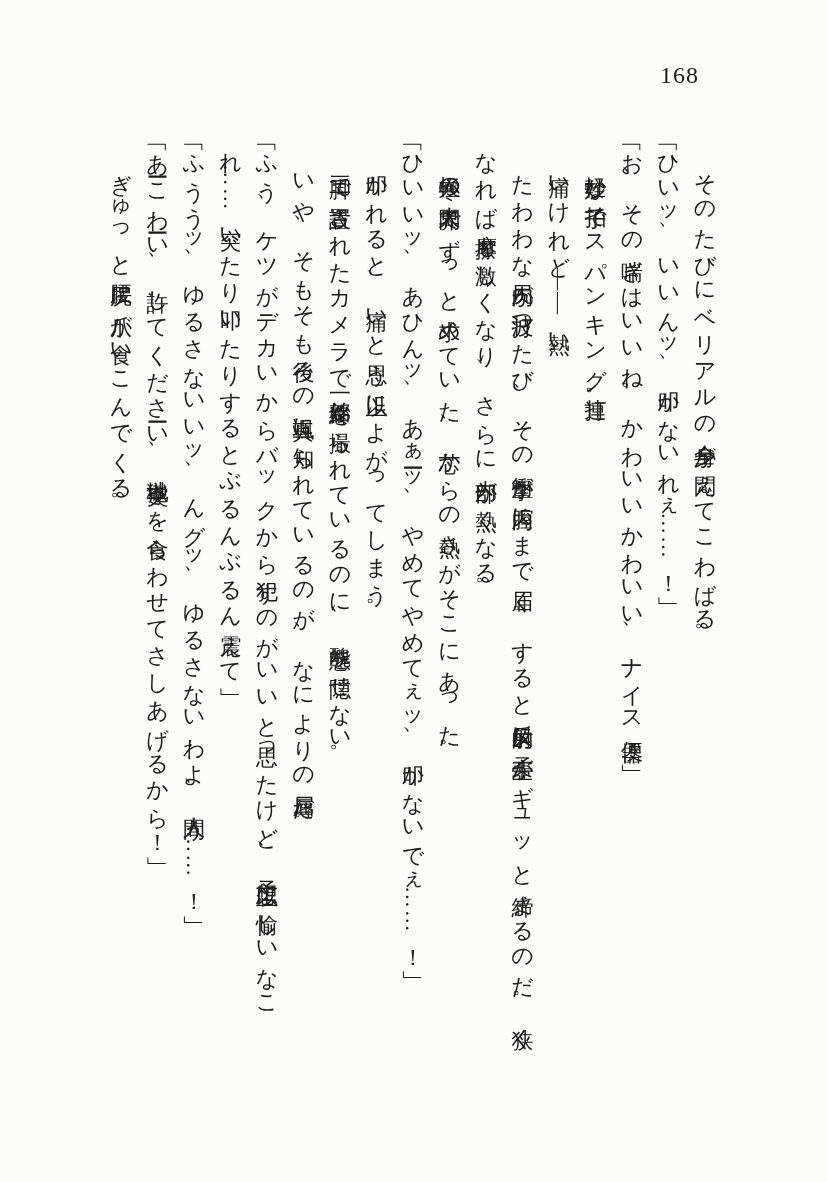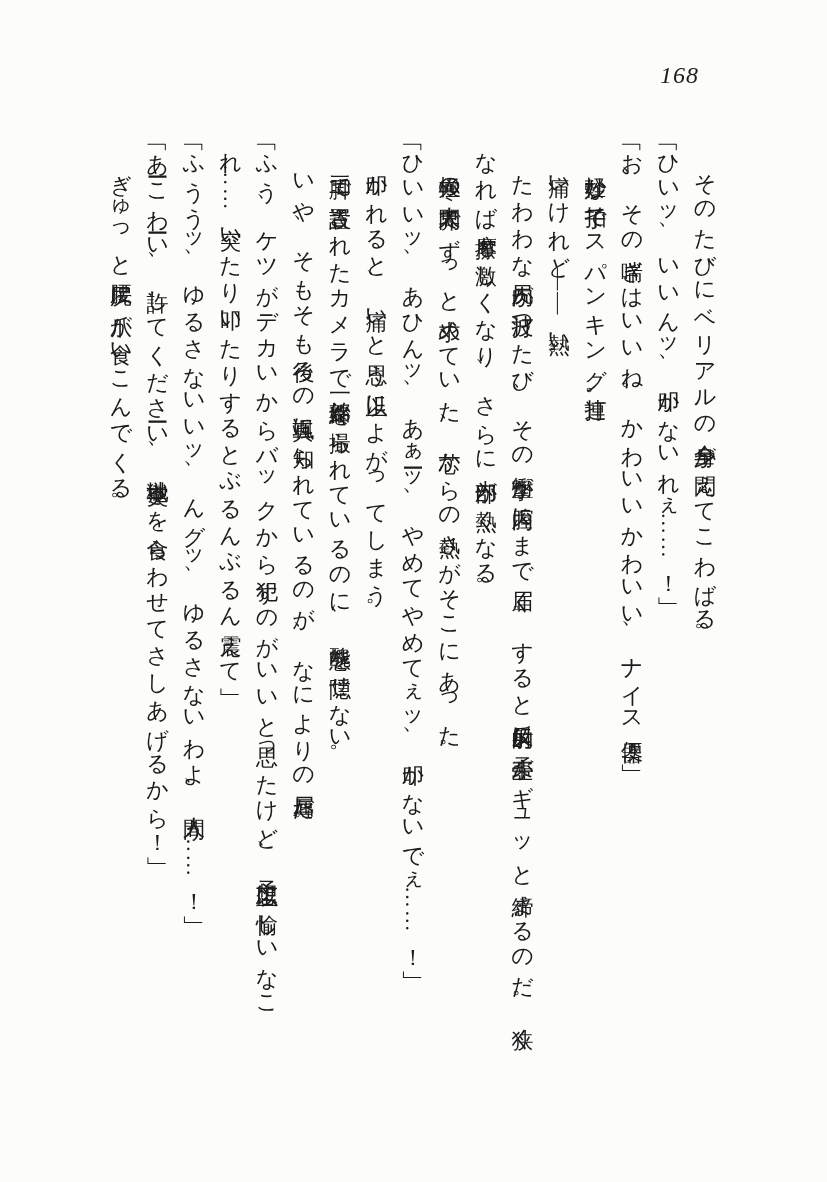--- a/index.html
+++ b/index.html
@@ -16,21 +16,20 @@
   .book-page {
     position: absolute;
     inset: 0;
     background: #fcfcfa;
   }
   .page-number {
     position: absolute;
     top: 62px;
     left: 660px;
     font-size: 24px;
-    font-style: italic;
     letter-spacing: 1px;
     color: #1c1c1c;
     font-family: "Liberation Serif", "DejaVu Serif", serif;
   }
   .vertical-text-block {
     position: absolute;
     top: 137px;
     right: 104px;
     height: 906px;
     writing-mode: vertical-rl;

